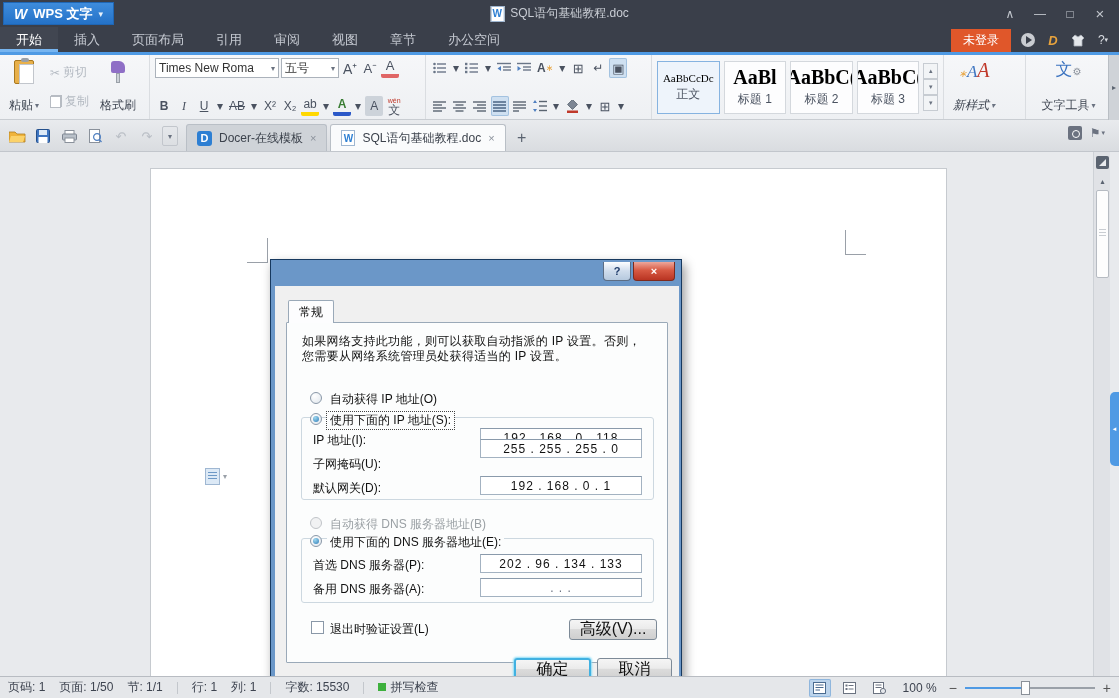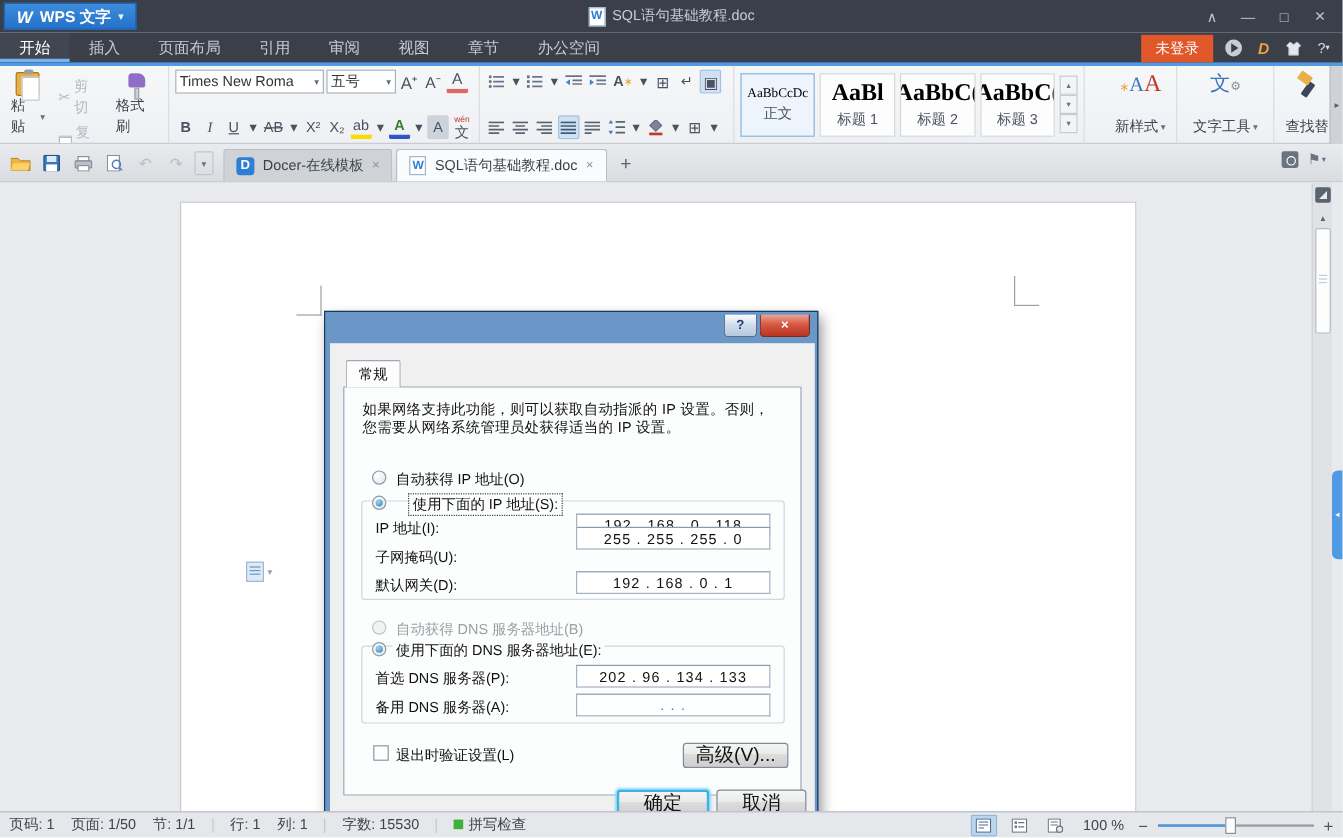--- a/index.html
+++ b/index.html
@@ -397,46 +397,40 @@
         <span class="prev big">AaBbC(</span>
         <span class="nm">标题 3</span>
       </div>
       <div class="stylearrows">
         <span>▴</span>
         <span>▾</span>
         <span>▾</span>
       </div>
     </div>
 
-    <div class="rgroup" style="width:82px;justify-content:flex-end;">
+    <div class="rgroup" style="width:82px;justify-content:flex-start;font-style:italic;">
       <div class="bigbtn">
         <span class="aa-icon"><span class="spark">∗</span><span class="a1">A</span><span class="a2">A</span></span>
         <span class="rrow">
             <span>新样式</span>
             <span style="font-size:8px;color:#6a7280;">▾</span>
           </span>
       </div>
     </div>
 
     <div class="rgroup" style="width:86px;justify-content:center;">
       <div class="bigbtn">
         <span class="wen-icon"><span>文</span><span class="g">⚙</span></span>
         <span class="rrow">
             <span>文字工具</span>
             <span style="font-size:8px;color:#6a7280;">▾</span>
           </span>
       </div>
     </div>
 
-    <div class="rgroup" style="width:60px;border-right:none;">
-      <div class="bigbtn">
-        <span class="flash-icon"></span>
-        <span style="white-space:nowrap;">查找替</span>
-      </div>
-    </div>
   </div>
   <div class="ribbon-strip">
       <span>▸</span>
     </div>
 
   <div class="tabbar">
     <div class="qat">
       <span class="qbtn">
         <svg class="lic" width="17" height="13" viewBox="0 0 17 13">
             <path d="M0 2 L6 2 L8 4 L16 4 L16 12 L0 12 Z" fill="#f0b43c" stroke="#b07f1e" stroke-width="0.8"></path>
@@ -513,21 +507,21 @@
         <div class="intro">
           <span>如果网络支持此功能，则可以获取自动指派的 IP 设置。否则，</span><br>
           <span>您需要从网络系统管理员处获得适当的 IP 设置。</span>
         </div>
 
         <span class="radio" style="left:23px;top:69px;"></span>
         <span class="rlabel" style="left:40px;top:68px;">自动获得 IP 地址(O)</span>
 
         <div class="groupbox" style="left:14px;top:94px;width:353px;height:83px;"></div>
         <span class="radio sel" style="left:23px;top:90px;"></span>
-        <span class="rlabel focus" style="left:40px;top:89px;margin-left:14px;">使用下面的 IP 地址(S):</span>
+        <span class="rlabel focus" style="left:40px;top:89px;">使用下面的 IP 地址(S):</span>
 
         <span class="frow-label" style="left:26px;top:109px;">IP 地址(I):</span>
         <span class="ipbox" style="left:193px;top:105px;">192 . 168 .  0  . 118</span>
         <span class="frow-label" style="left:26px;top:133px;">子网掩码(U):</span>
         <span class="ipbox" style="left:193px;top:116px;">255 . 255 . 255 .  0</span>
         <span class="frow-label" style="left:26px;top:157px;">默认网关(D):</span>
         <span class="ipbox" style="left:193px;top:153px;">192 . 168 .  0  .  1</span>
 
         <span class="radio dis" style="left:23px;top:194px;"></span>
         <span class="rlabel dis" style="left:40px;top:193px;">自动获得 DNS 服务器地址(B)</span>

